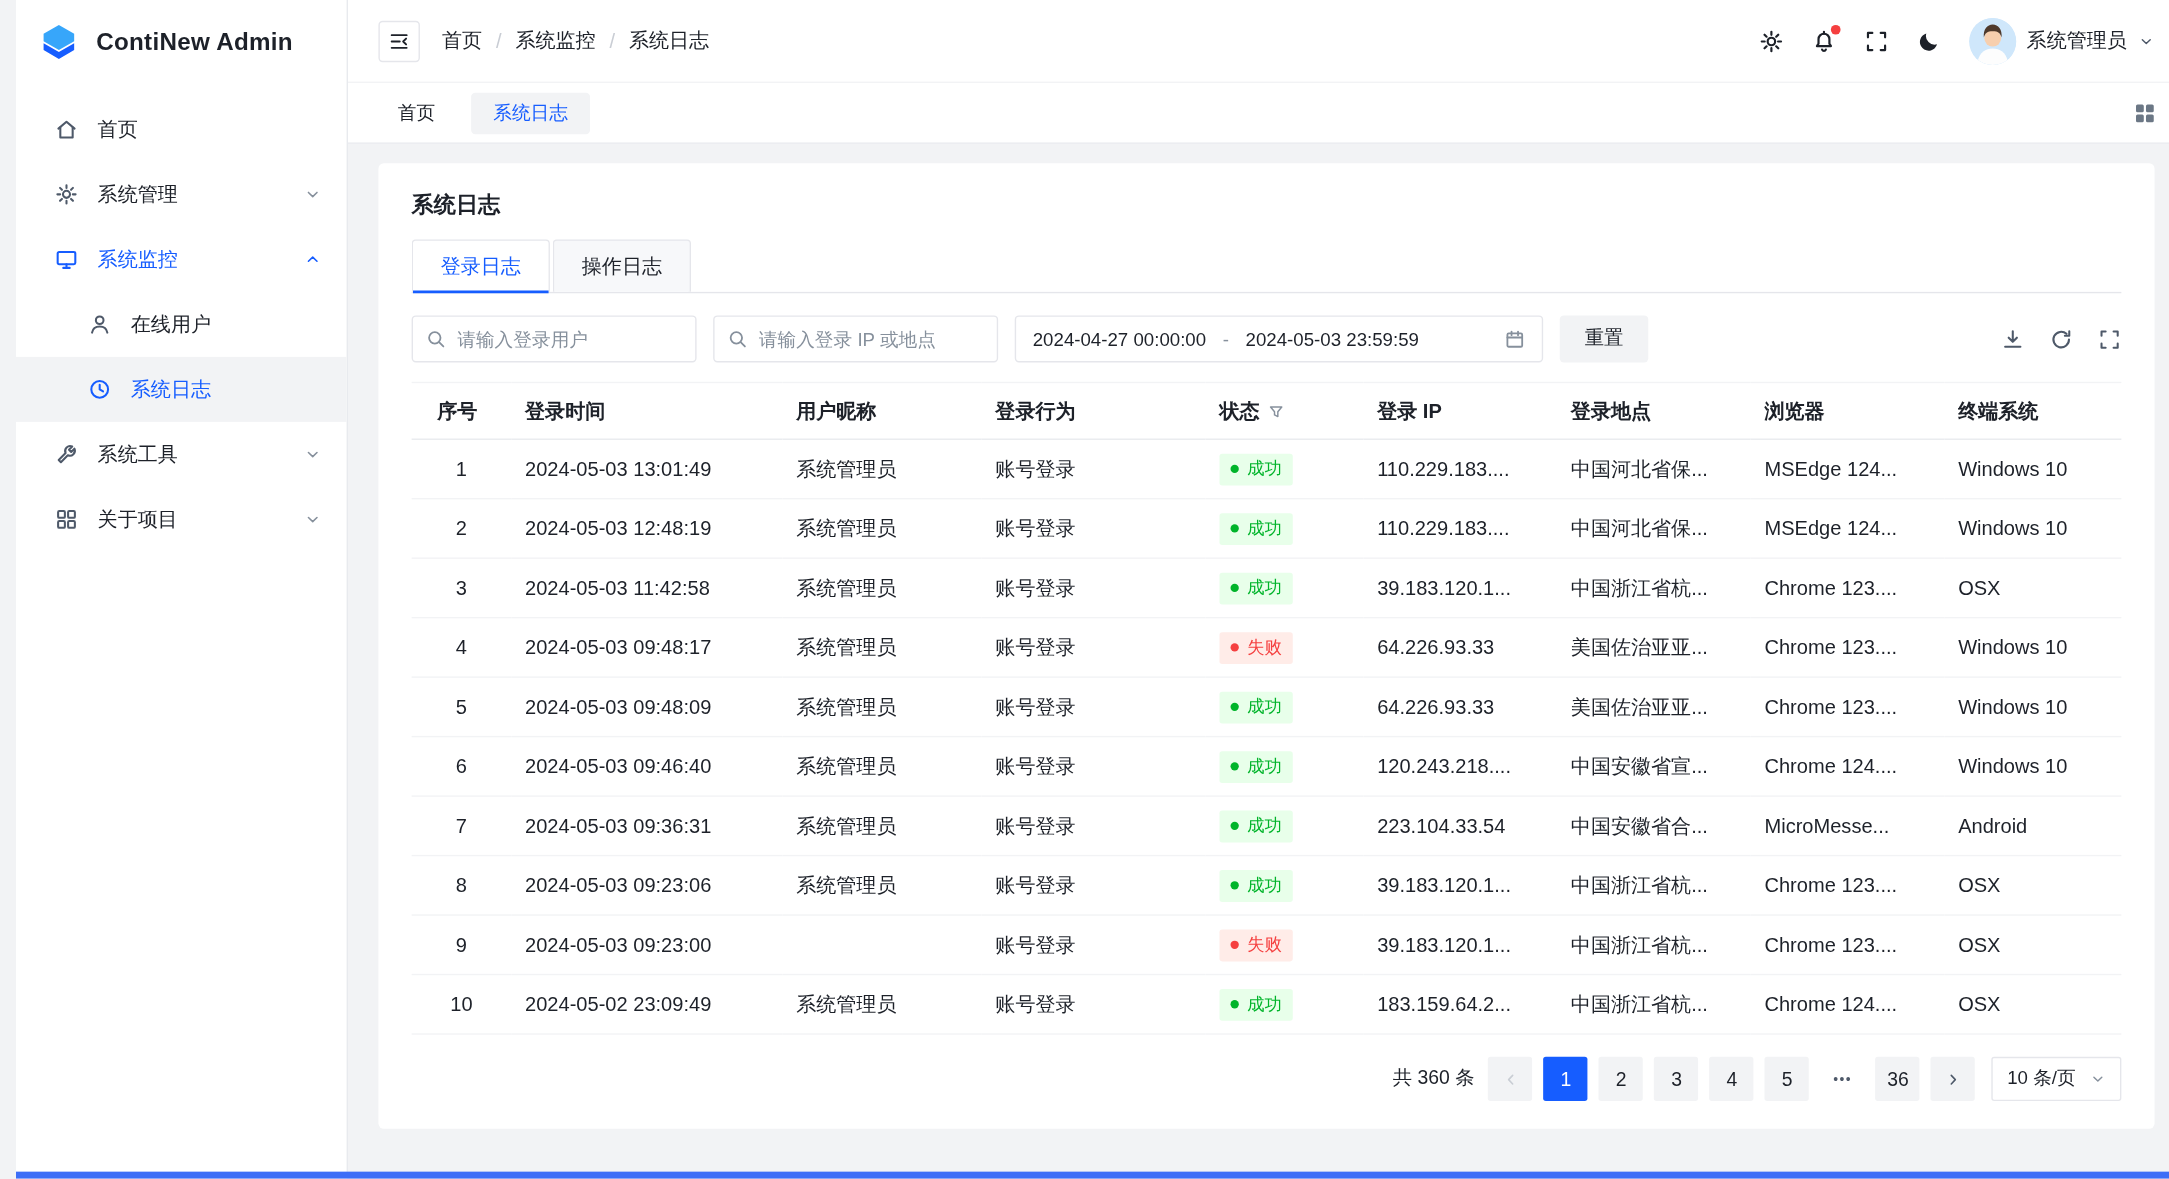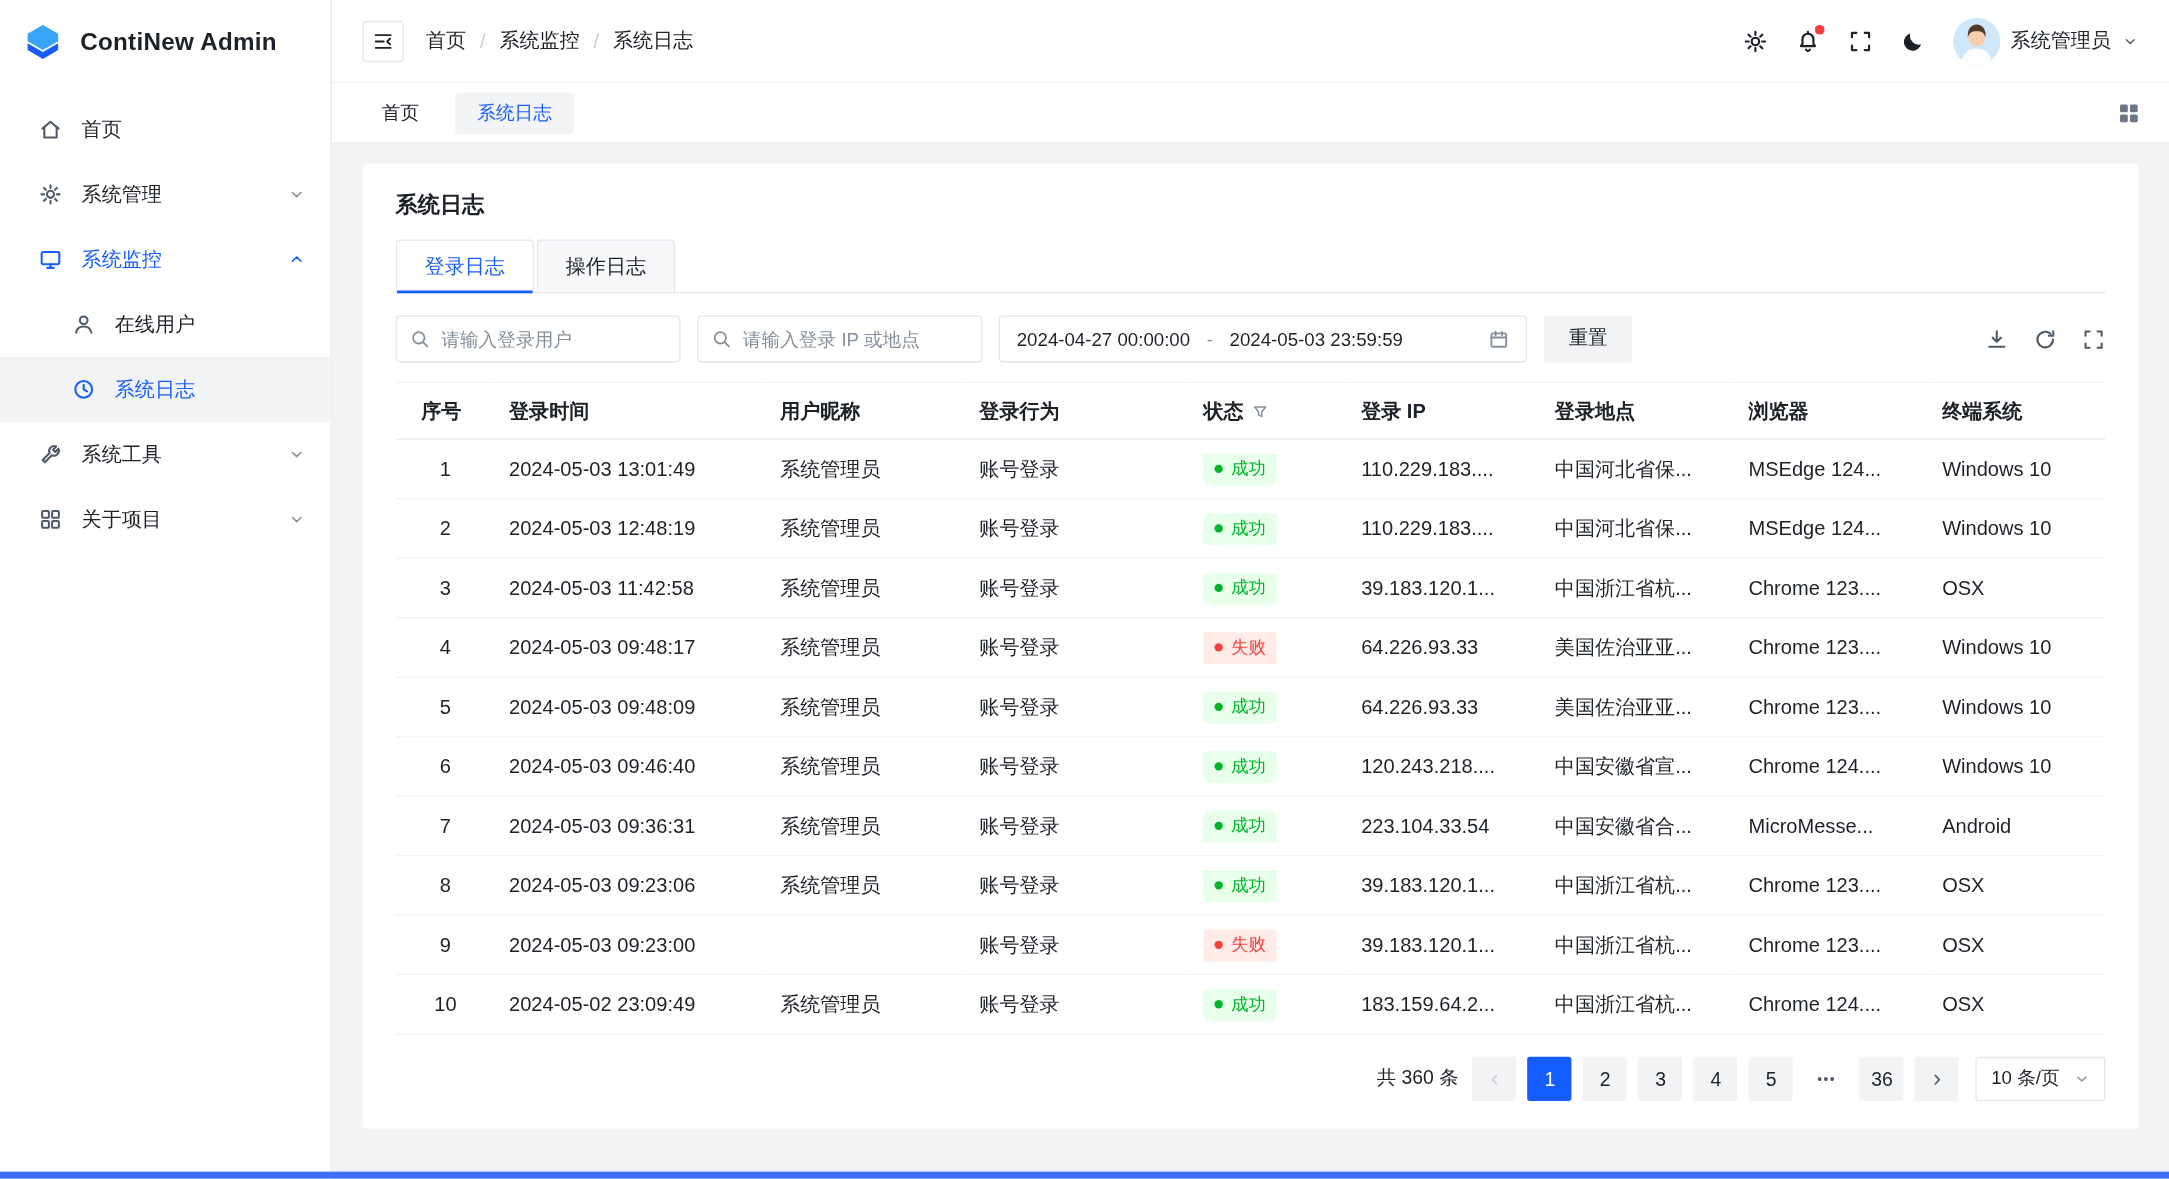--- a/index.html
+++ b/index.html
@@ -1,19 +1,19 @@
 <!DOCTYPE html>
 <html><head>
 <meta charset="utf-8">
 <style>
   *{box-sizing:border-box;margin:0;padding:0;}
   html,body{width:2169px;height:1179px;}
   body{font-family:"Liberation Sans","DejaVu Sans",sans-serif;overflow:hidden;background:#f2f3f5;}
   button{font-family:inherit;border:none;background:none;cursor:pointer;color:inherit;}
-  .viewport{width:2169px;height:1179px;overflow:hidden;position:relative;background:#f2f3f5;}
+  .viewport{width:2169px;height:1179px;overflow:hidden;position:relative;background:#f2f3f5;padding-left:16px;}
   .scale{width:1568px;height:852px;transform:scale(1.38329);transform-origin:0 0;display:flex;background:#f2f3f5;position:relative;}
   .ic{display:inline-flex;align-items:center;justify-content:center;line-height:1;}
   .ic svg{display:block;}
 
   
   .sidebar{width:240px;min-width:240px;background:#fff;border-right:1px solid #e8eaee;display:flex;flex-direction:column;z-index:2;}
   .logo{height:60px;display:flex;align-items:center;gap:10px;padding:0 14px;cursor:pointer;}
   .logo-mark svg{display:block;}
   .logo-name{font-size:17.5px;font-weight:700;color:#1d2129;letter-spacing:.2px;white-space:nowrap;}
   .menu{padding-top:10px;display:flex;flex-direction:column;}

